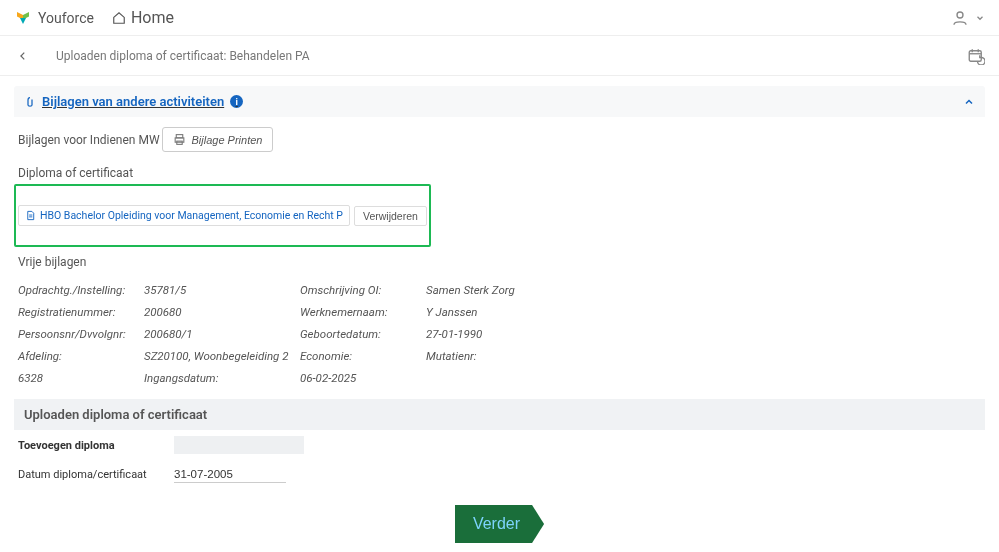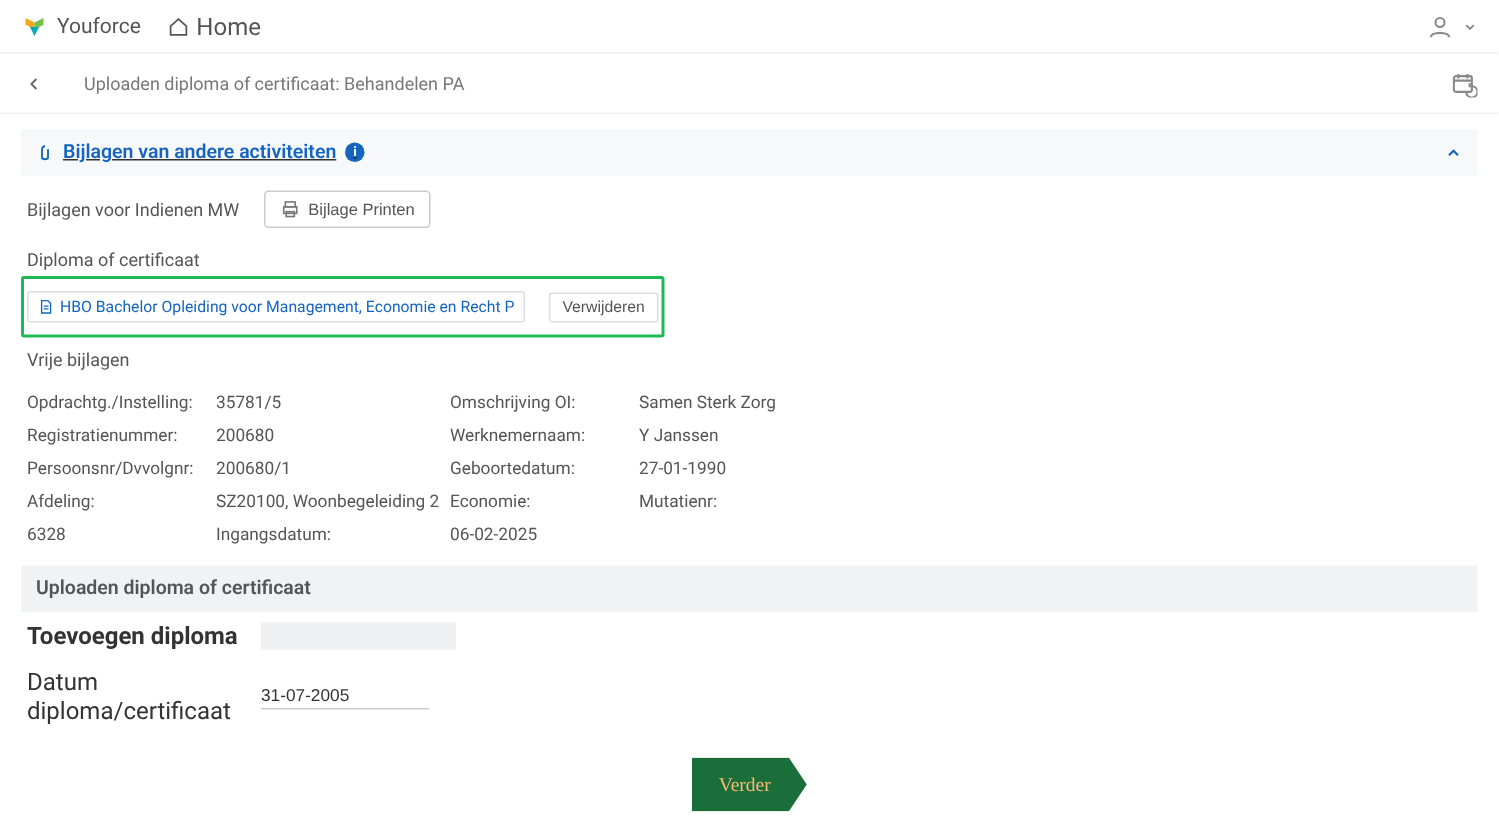--- a/index.html
+++ b/index.html
@@ -112,49 +112,50 @@
       font-weight: bold;
     }
     .chevron-icon {
       color: #1565c0;
       cursor: pointer;
       font-size: 12px;
     }
     .attach-row {
       display: flex;
       align-items: center;
-      gap: 16px;
+      gap: 2px;
       padding: 10px 4px 6px;
     }
     .attach-label {
       color: #555;
     }
     .print-btn {
       display: flex;
       align-items: center;
       gap: 6px;
       border: 1px solid #ccc;
       background: #fff;
       border-radius: 3px;
       padding: 5px 10px;
       cursor: pointer;
       font-size: 11px;
       color: #555;
+      font-style: italic;
     }
     .sub-label {
       padding: 8px 4px 4px;
       color: #555;
     }
     .file-highlight-box {
       display: inline-flex;
       align-items: center;
-      gap: 16px;
+      gap: 4px;
       border: 2px solid #1db954;
       border-radius: 2px;
-      padding: 8px 2px;
+      padding: 19px 2px;
       margin-left: 0;
     }
     .file-inner {
       display: inline-flex;
       align-items: center;
       gap: 4px;
       border: 1px solid #ddd;
       background: #fff;
       border-radius: 2px;
       padding: 3px 6px;
@@ -174,41 +175,42 @@
       cursor: pointer;
     }
     .details-grid {
       display: grid;
       grid-template-columns: 120px 150px 120px 200px;
       row-gap: 8px;
       column-gap: 6px;
       padding: 10px 4px 14px;
       font-size: 11.5px;
       color: #555;
+      font-style: italic;
     }
     .section-subheader {
       background: #f0f2f4;
       padding: 8px 10px;
       font-weight: 600;
       color: #555;
       font-size: 13px;
     }
     .form-row {
       display: flex;
       align-items: center;
       padding: 6px 4px;
     }
     .form-row.bold-row {
       font-weight: bold;
       color: #333;
     }
     .form-label {
       width: 156px;
       color: #333;
-      font-size: 16px;
+      font-size: 11px;
     }
     .date-input {
       width: 112px;
       border: none;
       border-bottom: 1px solid #ccc;
       font-size: 11.5px;
       padding: 2px 0;
       color: #333;
       background: transparent;
     }
@@ -219,27 +221,26 @@
       height: 18px;
     }
     .action-row {
       display: flex;
       justify-content: center;
       padding: 16px 0;
     }
     .proceed-btn {
       position: relative;
       background: #1a6e3a;
-      color: #fdba74;
+      color: #7dd3fc;
       border: none;
       padding: 10px 24px 10px 18px;
-      font-size: 13px;
+      font-size: 16px;
       cursor: pointer;
       clip-path: polygon(0 0, calc(100% - 12px) 0, 100% 50%, calc(100% - 12px) 100%, 0 100%);
-      font-family: Liberation Serif, serif;
     }
     svg { display: block; }
   </style>
 </head>
 <body>
 
 <div class="top-bar">
   <div class="top-left">
     <div class="logo-wrap">
       <svg class="logo-icon" viewBox="0 0 24 24">

